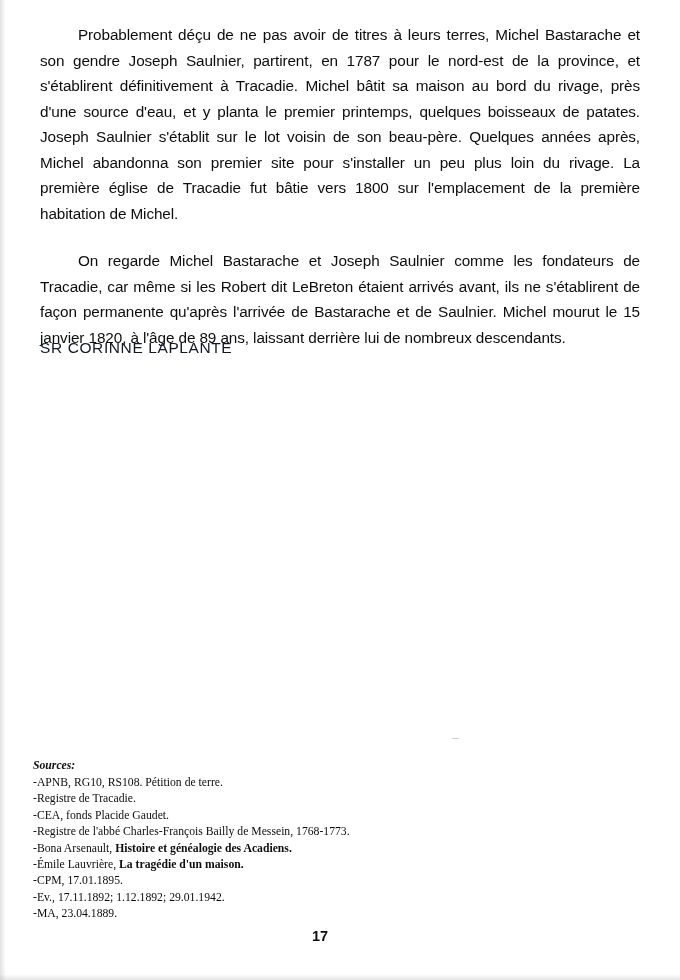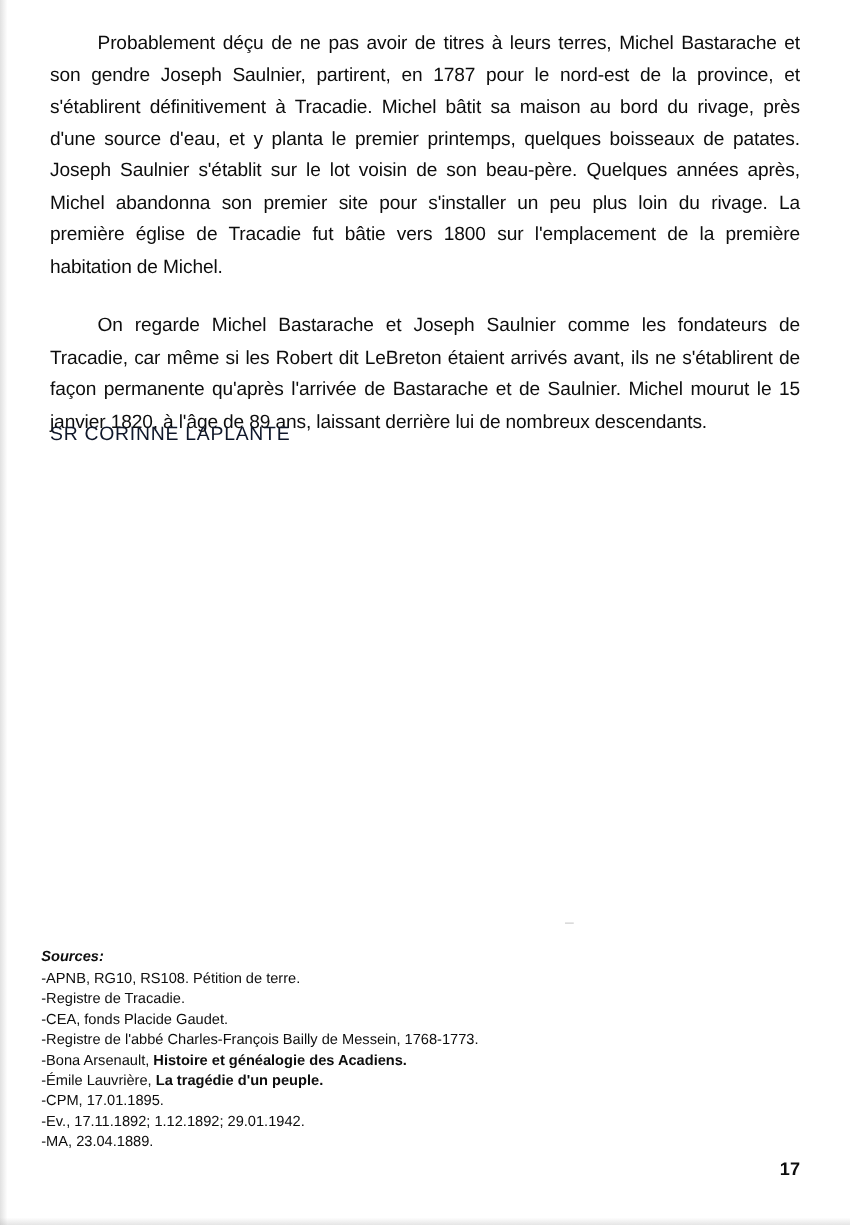--- a/index.html
+++ b/index.html
@@ -52,20 +52,21 @@
     color: #0f172a;
     padding-right: 8px;
     box-sizing: border-box;
   }
 
   .sources {
     position: absolute;
     left: 33px;
     top: 758px;
     width: 610px;
+    font-family: Liberation Serif, serif;
   }
 
   .sources-title {
     font-size: 11.7px;
     font-weight: bold;
     font-style: italic;
     line-height: 16px;
     margin-bottom: 1px;
     color: #0d0d0d;
   }
@@ -79,21 +80,21 @@
   .source-line b {
     font-weight: bold;
     margin-top: 16px;
   }
 
   .page-number {
     position: absolute;
     left: 0;
     top: 928px;
     width: 640px;
-    text-align: right;
+    text-align: center;
     font-size: 14.5px;
     font-weight: bold;
     color: #0d0d0d;
   }
 
   .speck {
     position: absolute;
     background: #cfcfcf;
     width: 7px;
     height: 1px;
@@ -148,21 +149,21 @@
     <div class="source-line">
       <span>-CEA, fonds Placide Gaudet.</span>
     </div>
     <div class="source-line">
       <span>-Registre de l'abbé Charles-François Bailly de Messein, 1768-1773.</span>
     </div>
     <div class="source-line">
       <span>-Bona Arsenault, </span><b>Histoire et généalogie des Acadiens.</b>
     </div>
     <div class="source-line">
-      <span>-Émile Lauvrière, </span><b>La tragédie d'un peuple.</b>
+      <span>-Émile Lauvrière, </span><b>La tragédie d'un maison.</b>
     </div>
     <div class="source-line">
       <span>-CPM, 17.01.1895.</span>
     </div>
     <div class="source-line">
       <span>-Ev., 17.11.1892; 1.12.1892; 29.01.1942.</span>
     </div>
     <div class="source-line">
       <span>-MA, 23.04.1889.</span>
     </div>

